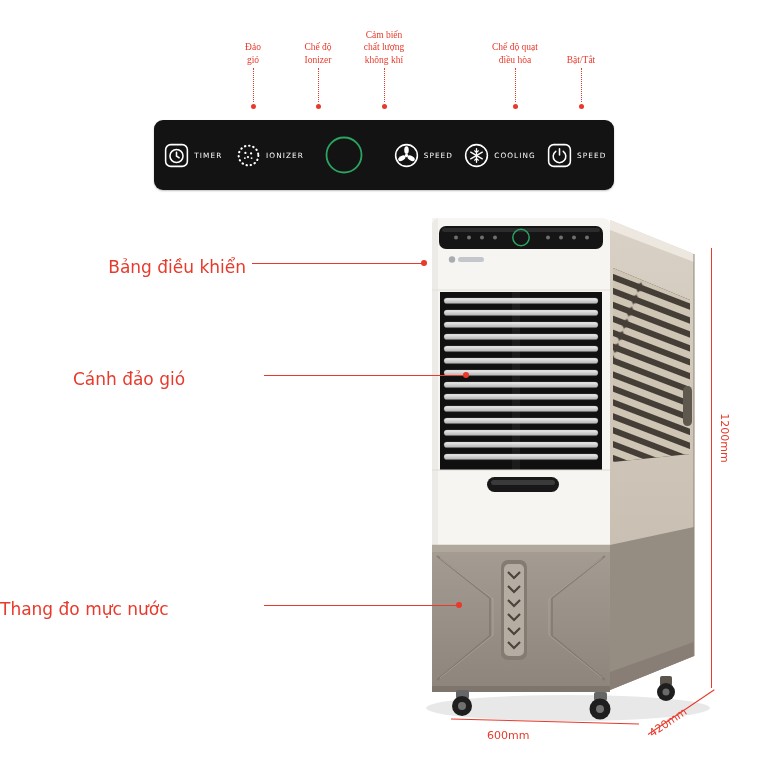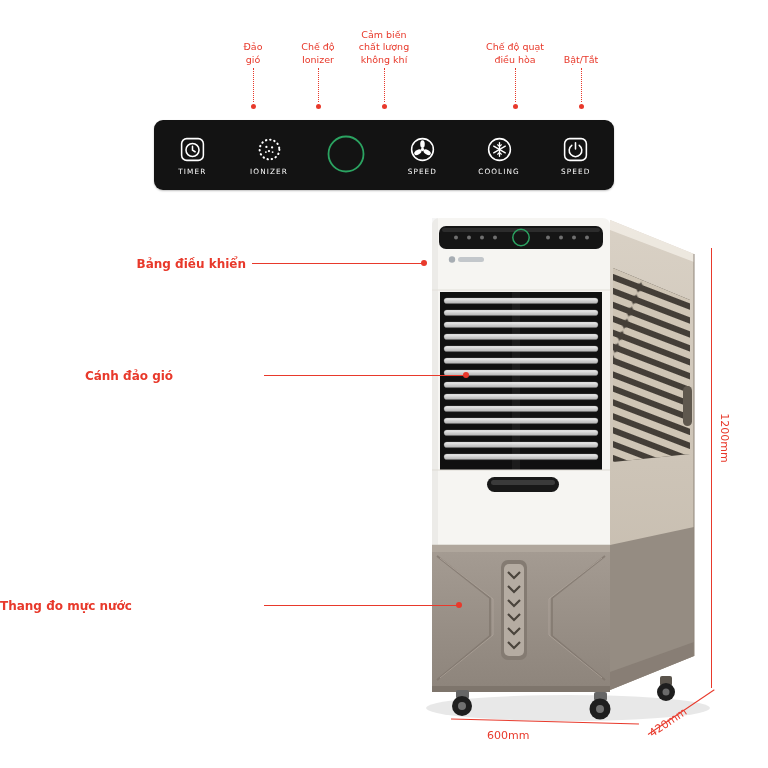--- a/index.html
+++ b/index.html
@@ -2,38 +2,38 @@
 <html><head>
 <meta charset="utf-8">
 <style>
   html,body{margin:0;padding:0;background:#ffffff;}
   .stage{
     position:relative;width:768px;height:768px;background:#ffffff;overflow:hidden;
     font-family:"DejaVu Sans","Liberation Sans",sans-serif;
     --accent:#e8392b;
   }
   
-  .tc{position:absolute;top:20px;width:110px;text-align:center;}
+  .tc{position:absolute;top:20px;width:110px;text-align:center;font-family:Liberation Serif, serif;}
   .tc-text{
     display:flex;flex-direction:column;justify-content:flex-end;align-items:center;
     height:46px;white-space:pre-line;font-size:9.5px;line-height:1.3;color:var(--accent);
   }
   .tc-line{width:0;height:34px;border-left:1.5px dotted var(--accent);margin:2px auto 0;}
   .tc-dot{width:5px;height:5px;border-radius:50%;background:var(--accent);margin:2px auto 0;}
   
   .panel{
     position:absolute;left:154px;top:120px;width:460px;height:70px;border-radius:9px;
     background:#131313;display:flex;align-items:stretch;box-shadow:0 1px 2px rgba(0,0,0,.25);
   }
-  .cell{flex:1;display:flex;flex-direction:column;align-items:center;justify-content:center;gap:3px;}
+  .cell{flex:1;display:flex;flex-direction:row;align-items:center;justify-content:center;gap:3px;}
   .cell .ic{width:29px;height:29px;display:block;}
   .cell-label{font-size:7.3px;letter-spacing:1.1px;color:#ffffff;font-weight:500;}
   .cell.sensor .ring{width:40px;height:40px;}
   
-  .lc{position:absolute;color:var(--accent);font-size:12px;line-height:1.2;font-weight:bold;}
+  .lc{position:absolute;color:var(--accent);font-size:17px;line-height:1.2;}
   .hline{position:absolute;height:0;border-top:1.2px solid var(--accent);}
   .vline{position:absolute;width:0;border-left:1.2px solid var(--accent);}
   .dot{position:absolute;width:6px;height:6px;border-radius:50%;background:var(--accent);}
   .dim-label{position:absolute;color:var(--accent);font-size:11px;}
   .dim-v{left:696px;top:431px;width:56px;height:14px;text-align:center;transform:rotate(90deg);}
   svg{display:block;}
 </style>
 </head>
 <body>
 

